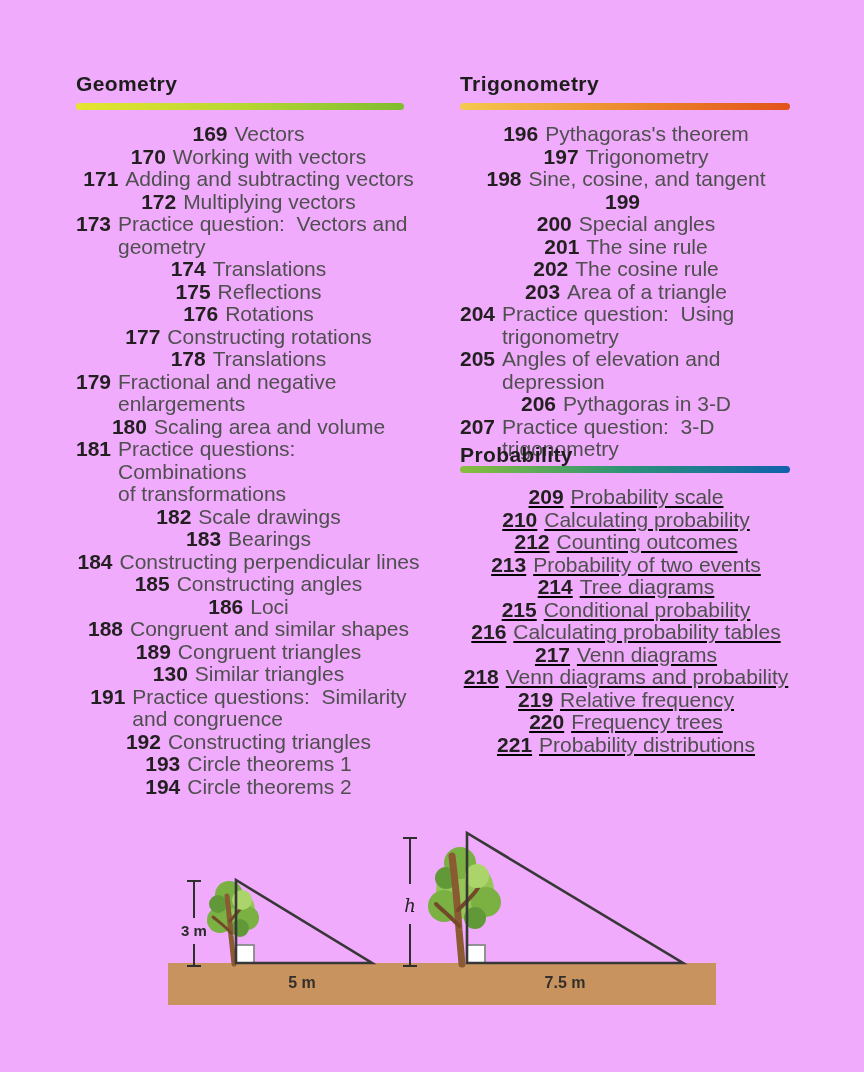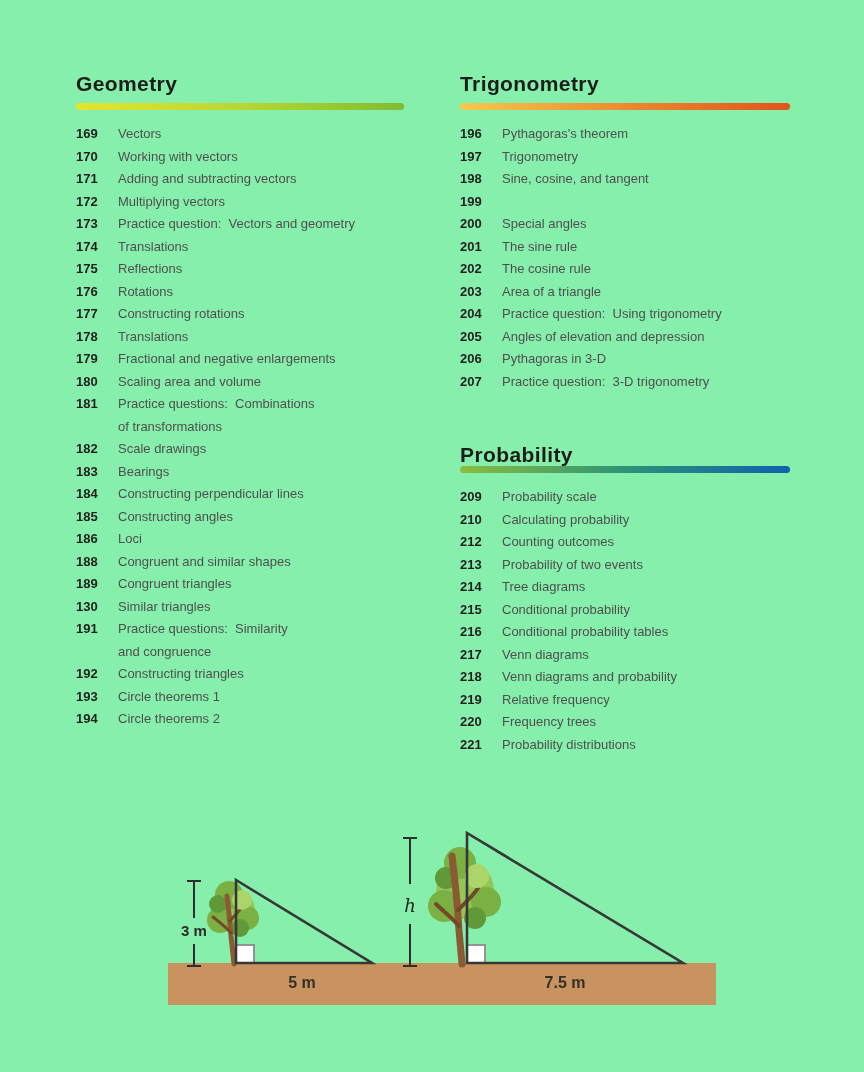--- a/index.html
+++ b/index.html
@@ -1,28 +1,28 @@
 <!DOCTYPE html>
 <html><head>
 <meta charset="utf-8">
 <style>
   html,body { margin:0; padding:0; background:#ffffff; }
   .page {
-    position:relative; width:864px; height:1072px; background:#86efac;
+    position:relative; width:864px; height:1072px; background:#f0abfc;
     font-family:"Liberation Sans", sans-serif; overflow:hidden;
   }
   .section-title {
     position:absolute;
     font-size:21px; font-weight:bold; color:#1d1d1b; letter-spacing:0.4px;
   }
   .bar {
     position:absolute; height:7px; border-radius:4px;
   }
   .toc { position:absolute; }
-  .toc-item { display:flex; line-height:22.5px; font-size:13px; }
+  .toc-item { display:flex; line-height:22.5px; font-size:21px;justify-content:center; }
   .toc-item .num { width:42px; flex:none; font-weight:bold; color:#231f20; }
   .toc-item .title { color:#4f4f4f; white-space:pre-wrap; }
   .figure-svg { position:absolute; left:150px; top:818px; }
   .dim-line { stroke:#2e2e2e; stroke-width:2; }
   .tri { fill:none; stroke:#373737; stroke-width:2.6; stroke-linejoin:miter; }
   .sq { fill:#ffffff; stroke:#8a8a8a; stroke-width:1.8; }
   .dim-label { font-family:"Liberation Sans",sans-serif; font-weight:bold; font-size:15px; fill:#2b2b2b; }
   .h-label { font-family:"DejaVu Serif",serif; font-style:italic; font-size:18px; fill:#222222; }
   .ground-label { font-family:"Liberation Sans",sans-serif; font-weight:bold; font-size:16px; fill:#33302c; }
 </style>
@@ -221,21 +221,21 @@
       </div>
 
       <div class="toc-item">
         <div class="num">207</div>
         <div class="title">Practice question:  3-D trigonometry</div>
       </div>
     </div>
 
   <div class="section-title" style="left:460px; top:435px;margin-top:8px;">Probability</div>
   <div class="bar" style="left: 460px; top: 466px; width: 330px; background: linear-gradient(90deg, rgb(138, 189, 62), rgb(45, 147, 119), rgb(17, 96, 174));"></div>
-  <div class="toc" style="left:460px; top:486px; width:332px;">
+  <div class="toc" style="left:460px; top:486px; width:332px;text-decoration:underline;">
 
       <div class="toc-item">
         <div class="num">209</div>
         <div class="title">Probability scale</div>
       </div>
 
       <div class="toc-item">
         <div class="num">210</div>
         <div class="title">Calculating probability</div>
       </div>
@@ -256,21 +256,21 @@
         <div class="title">Tree diagrams</div>
       </div>
 
       <div class="toc-item">
         <div class="num">215</div>
         <div class="title">Conditional probability</div>
       </div>
 
       <div class="toc-item">
         <div class="num">216</div>
-        <div class="title">Conditional probability tables</div>
+        <div class="title">Calculating probability tables</div>
       </div>
 
       <div class="toc-item">
         <div class="num">217</div>
         <div class="title">Venn diagrams</div>
       </div>
 
       <div class="toc-item">
         <div class="num">218</div>
         <div class="title">Venn diagrams and probability</div>

